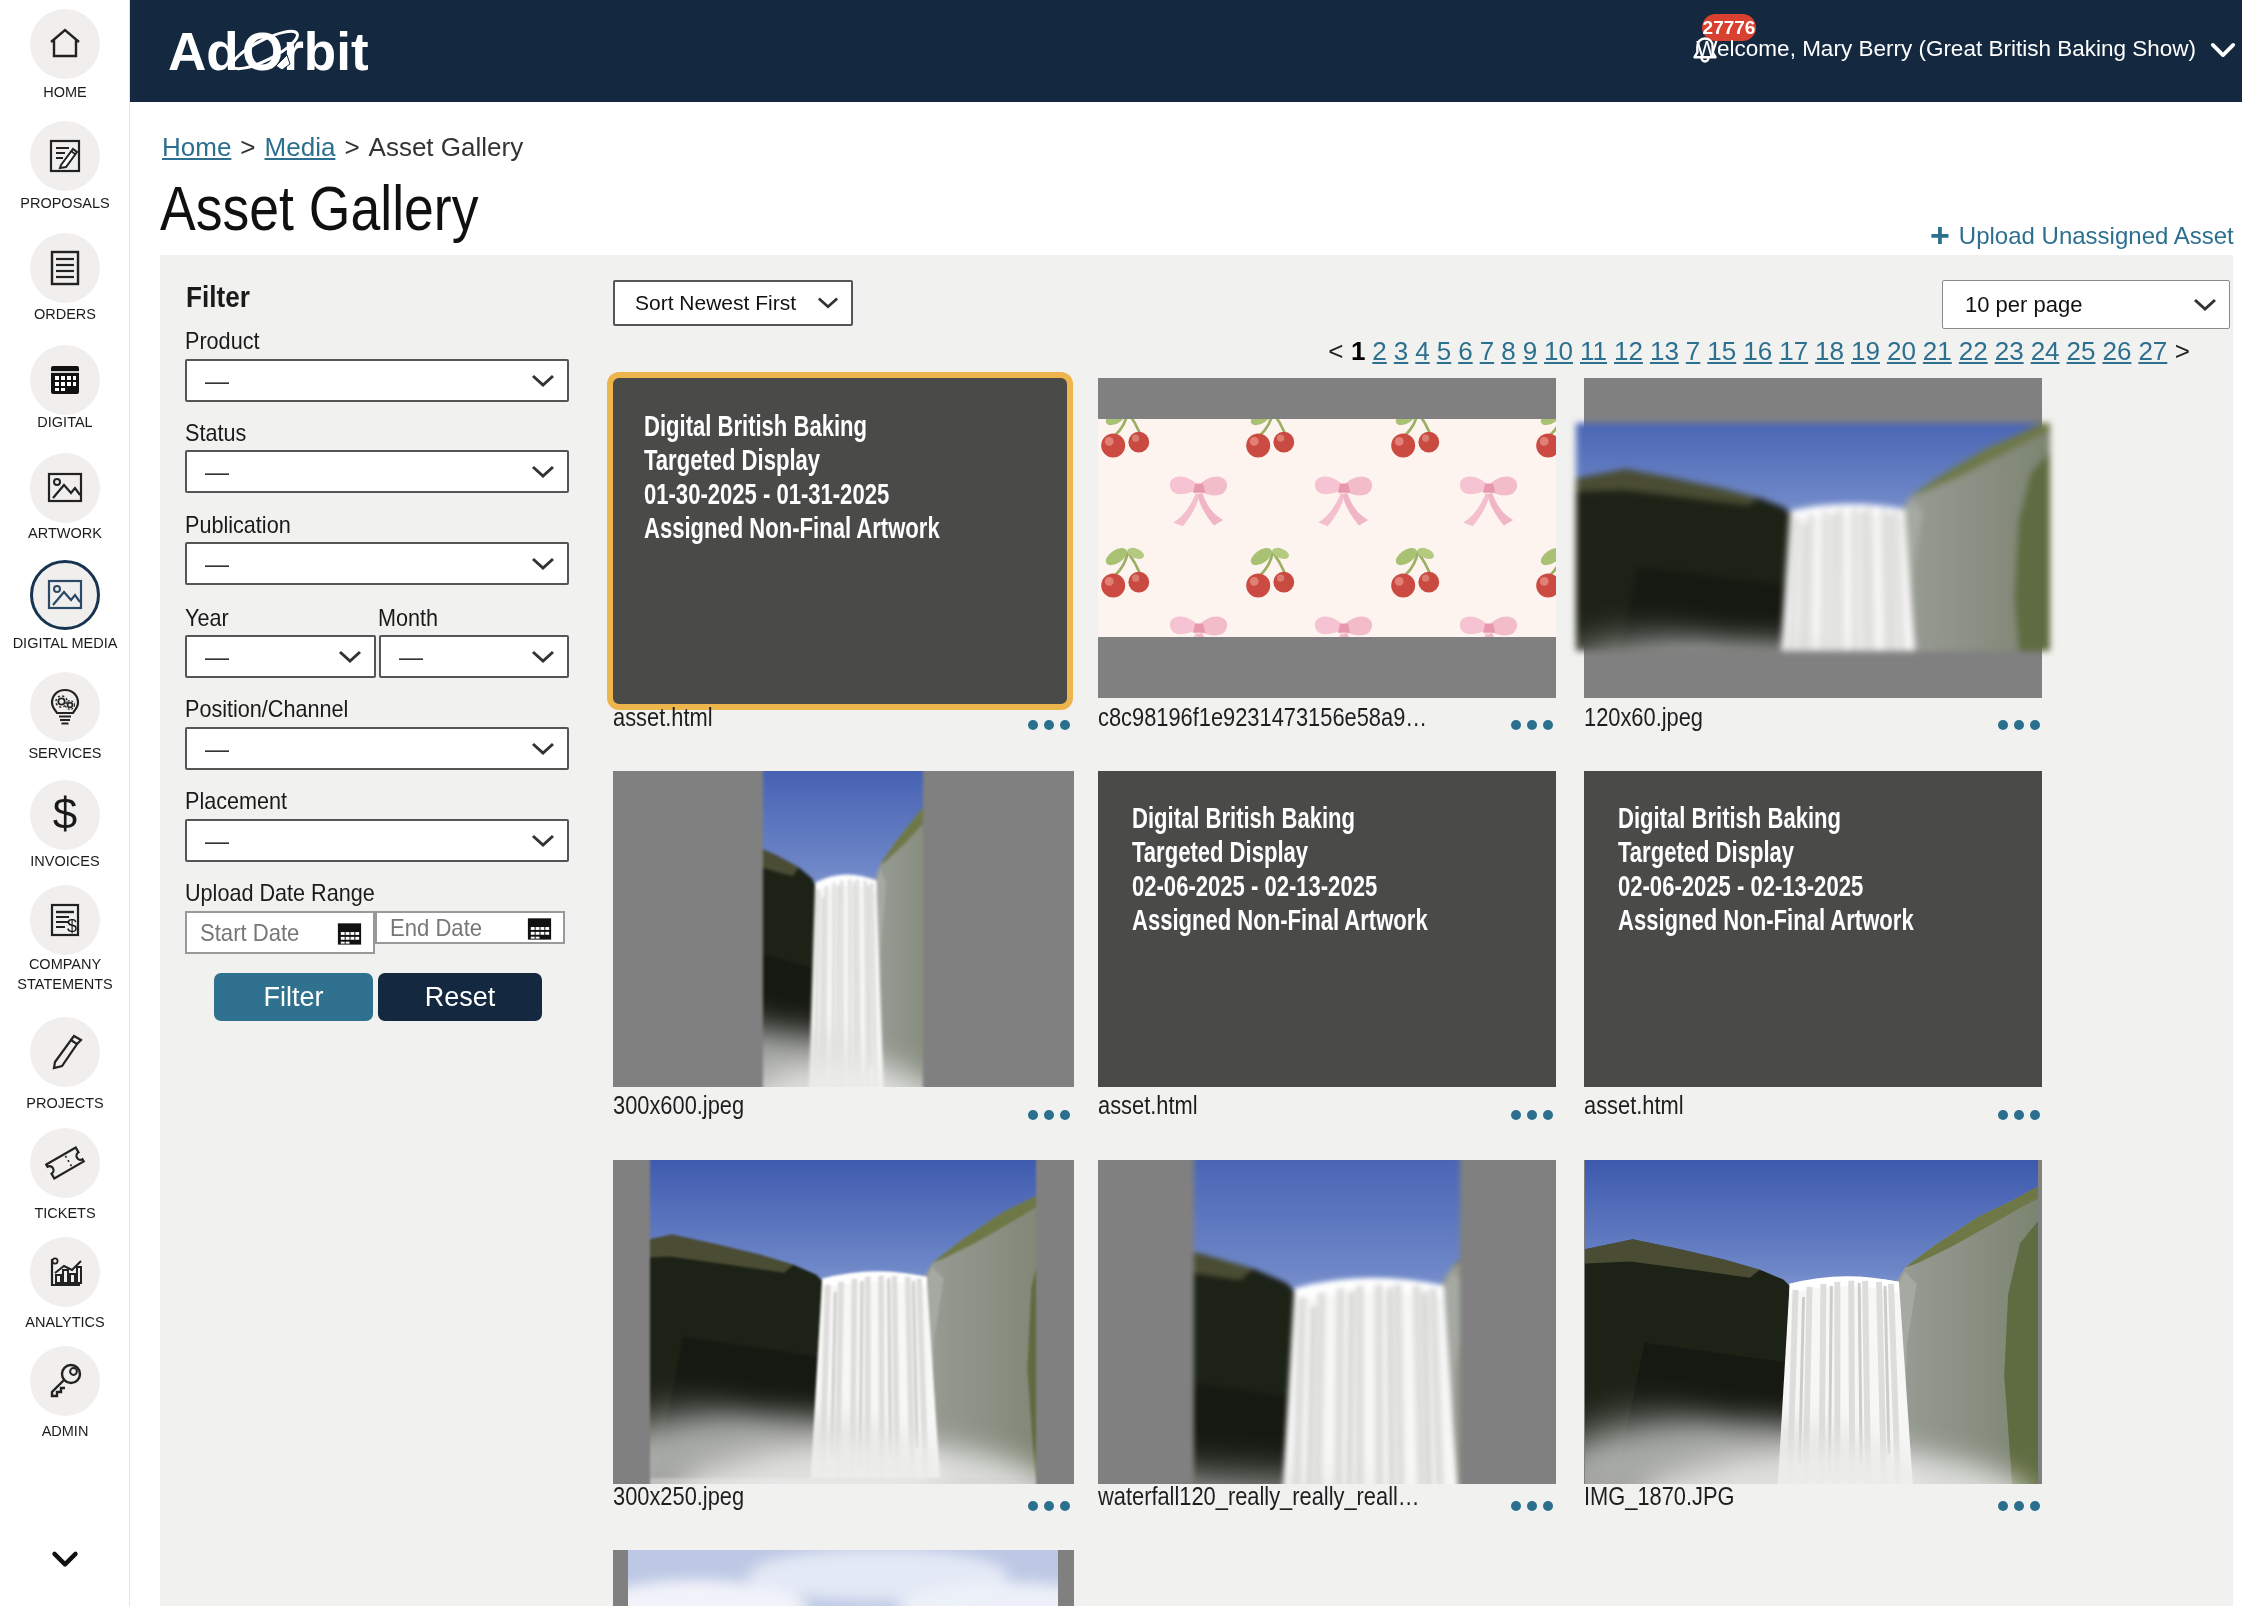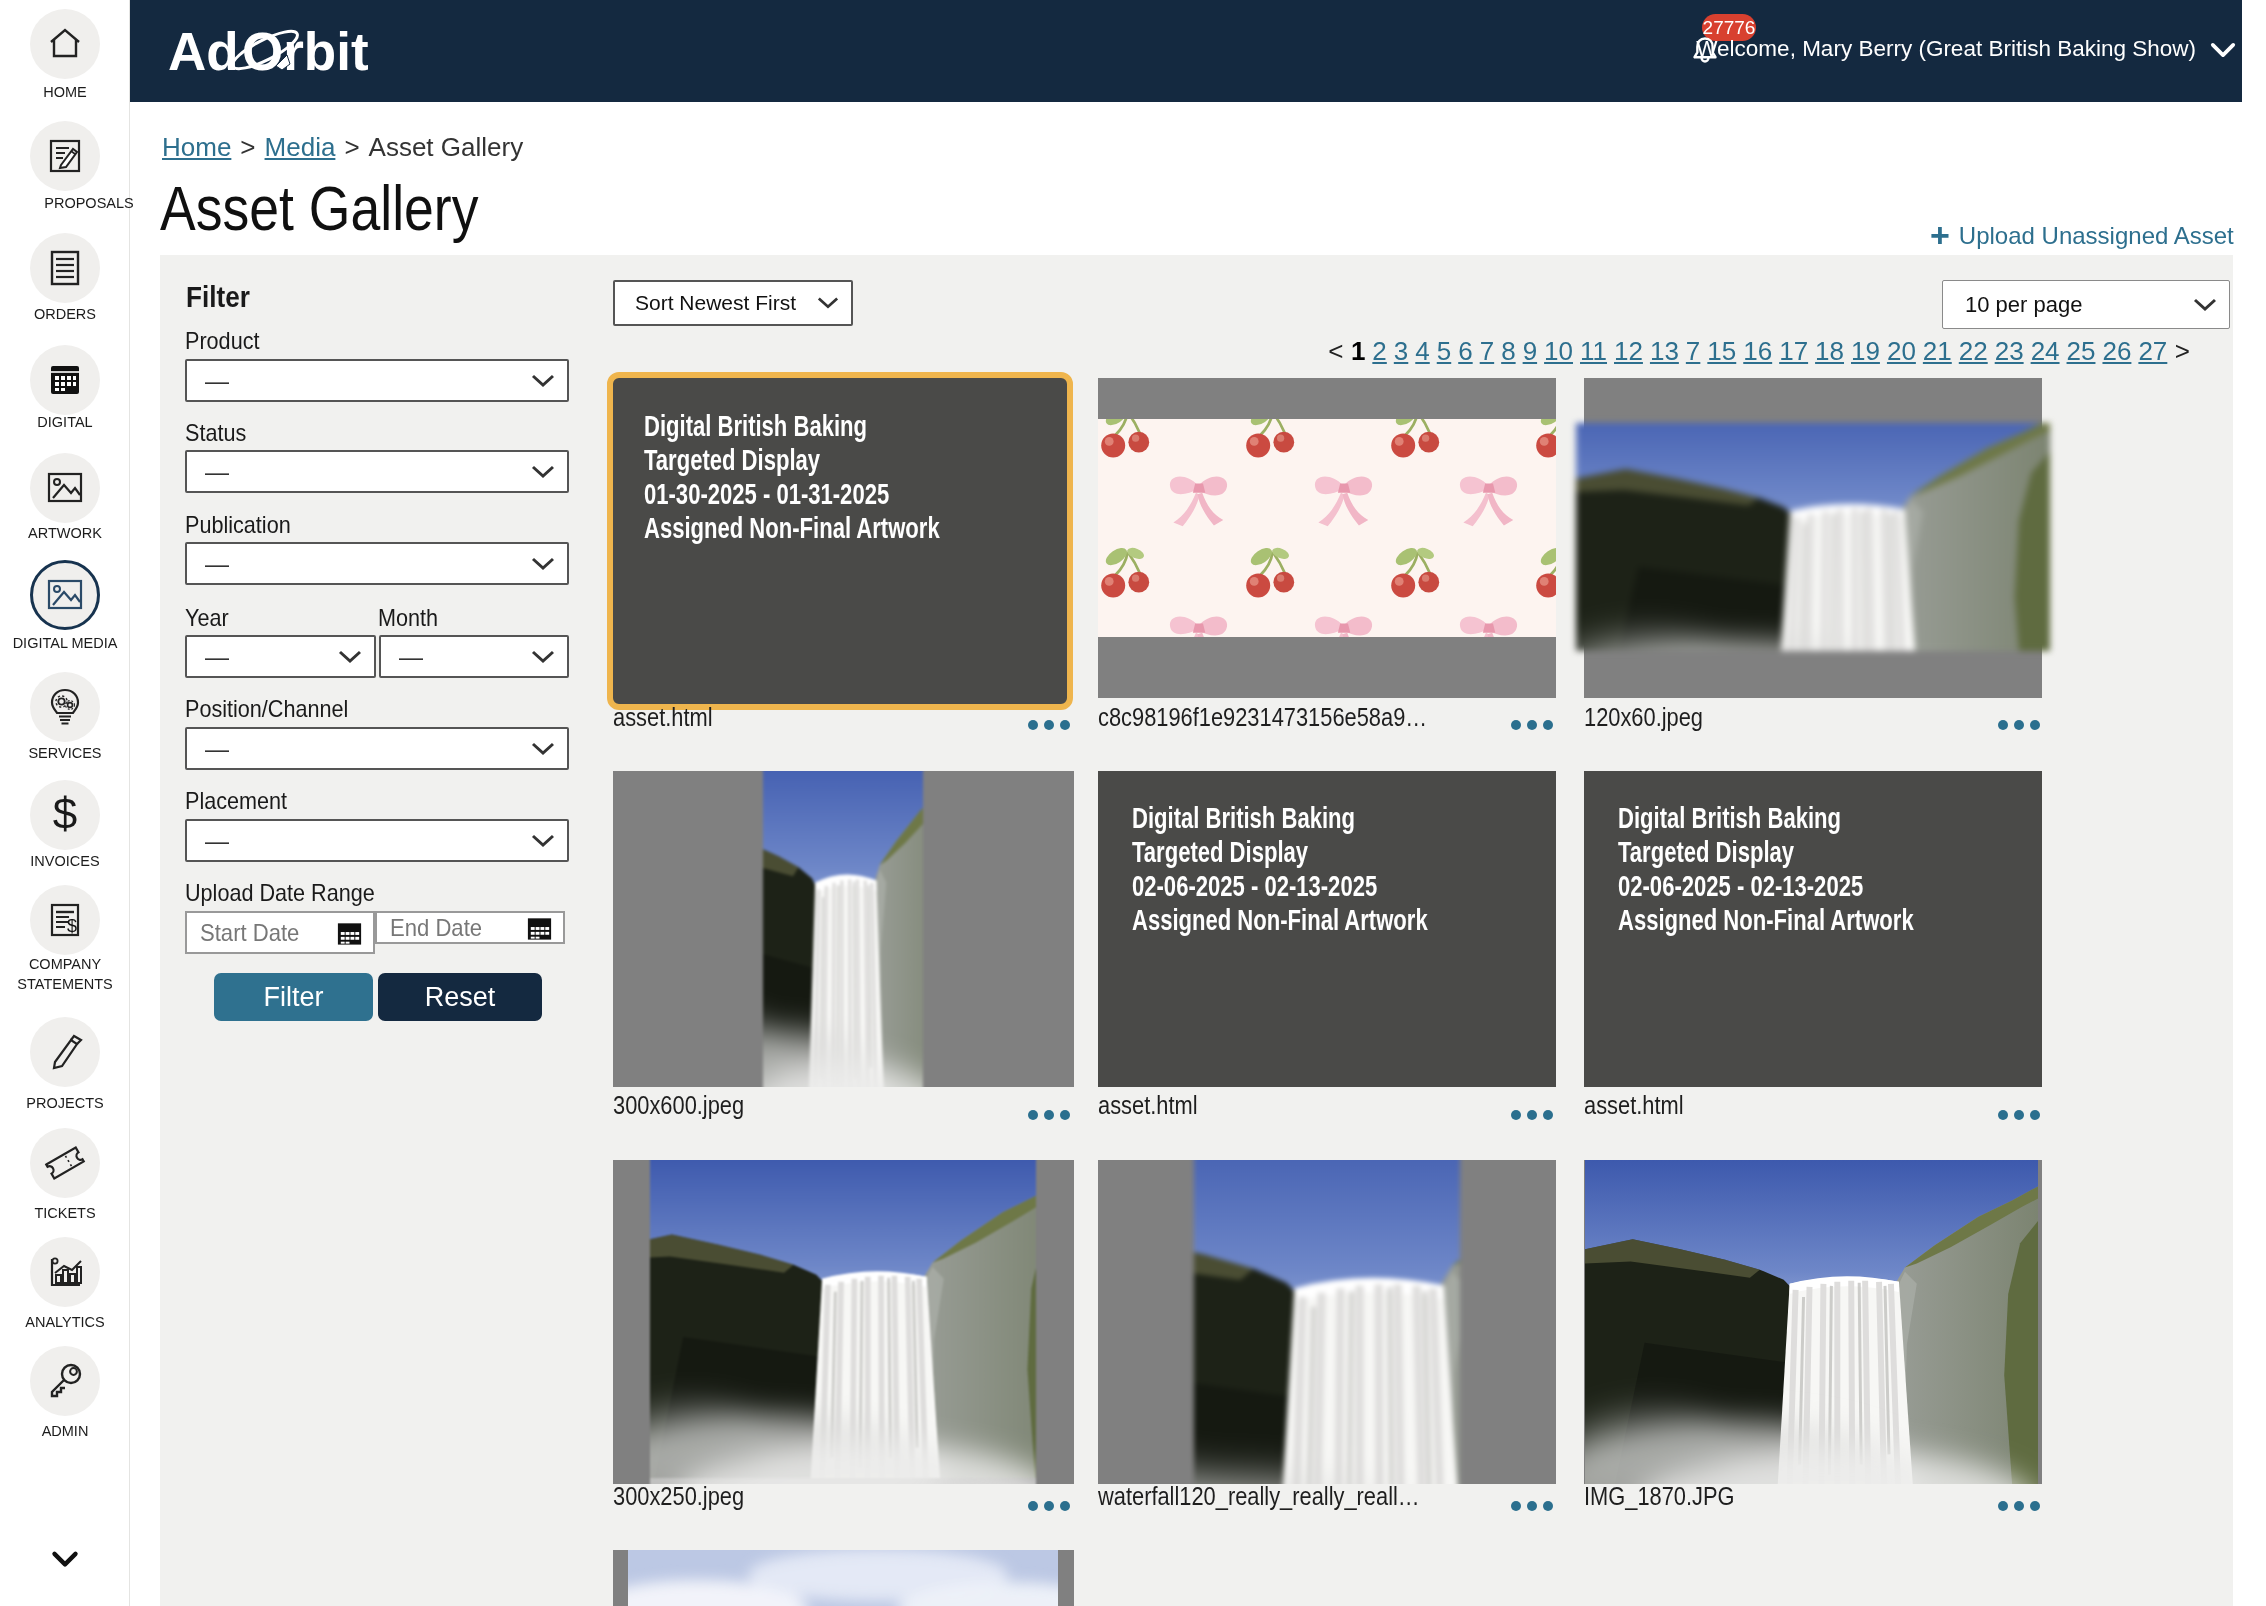--- a/index.html
+++ b/index.html
@@ -2,21 +2,21 @@
 <html><head>
 <meta charset="utf-8">
 <style>
   * { margin:0; padding:0; box-sizing:border-box; }
   html,body { width:2266px; height:1606px; background:#fff; }
   body { font-family:"Liberation Sans", sans-serif; }
   #page { position:relative; width:2266px; height:1606px; overflow:hidden; background:#fff; }
 
   
   #navbar { position:absolute; left:130px; top:0; width:2112px; height:102px; background:#142940; }
-  #badge { position:absolute; left:1572px; top:14px; width:54px; height:27px; background:#d8402f; border-radius:14px; color:#fff; font-size:19px; font-weight:normal; text-align:center; line-height:27px; }
+  #badge { position:absolute; left:1572px; top:14px; width:54px; height:27px; background:#d8402f; border-radius:14px; color:#fff; font-size:19px; font-weight:bold; text-align:center; line-height:27px; }
   #welcome { position:absolute; right:6px; top:36px; color:#fff; font-size:22.5px; white-space:nowrap; }
   #welcome svg { vertical-align:-3px; margin-left:14px; }
 
   
   #sidebar { position:absolute; left:0; top:0; width:130px; height:1606px; background:#fff; border-right:1px solid #e4e4e2; }
   .sbitem { position:absolute; left:0; width:130px; text-align:center; }
   .sbcirc { width:70px; height:70px; border-radius:50%; background:#f0efed; margin:0 auto; display:flex; align-items:center; justify-content:center; }
   .sbcirc.active { border:3px solid #17334f; }
   .sblbl { position:absolute; left:0; width:130px; text-align:center; font-size:14.5px; color:#1c1c1c; line-height:20px; }
 
@@ -95,21 +95,21 @@
           <svg width="44" height="44" viewBox="0 0 44 44">
             <rect x="8" y="7" width="28" height="30" fill="none" stroke="#222" stroke-width="2.2"></rect>
             <line x1="13" y1="14" x2="26" y2="14" stroke="#222" stroke-width="2"></line>
             <line x1="13" y1="19" x2="22" y2="19" stroke="#222" stroke-width="2"></line>
             <line x1="13" y1="24" x2="20" y2="24" stroke="#222" stroke-width="2"></line>
             <path d="M18 31 L30 15 L34 18 L23 33 L17 34 Z" fill="#fff" stroke="#222" stroke-width="2"></path>
             <line x1="28" y1="17" x2="32" y2="20" stroke="#222" stroke-width="1.6"></line>
           </svg>
         </div>
       </div>
-      <div class="sblbl" style="top: 193px; margin-left: 24px;">PROPOSALS</div>
+      <div class="sblbl" style="top: 193px;">PROPOSALS</div>
       <div class="sbitem" style="top: 233px;">
         <div class="sbcirc">
           <svg width="44" height="44" viewBox="0 0 44 44">
             <rect x="9" y="6" width="26" height="32" fill="none" stroke="#222" stroke-width="2.4"></rect>
             <line x1="13" y1="13" x2="31" y2="13" stroke="#222" stroke-width="2.2"></line>
             <line x1="13" y1="19" x2="31" y2="19" stroke="#222" stroke-width="2.2"></line>
             <line x1="13" y1="25" x2="31" y2="25" stroke="#222" stroke-width="2.2"></line>
             <line x1="13" y1="31" x2="31" y2="31" stroke="#222" stroke-width="2.2"></line>
           </svg>
         </div>

